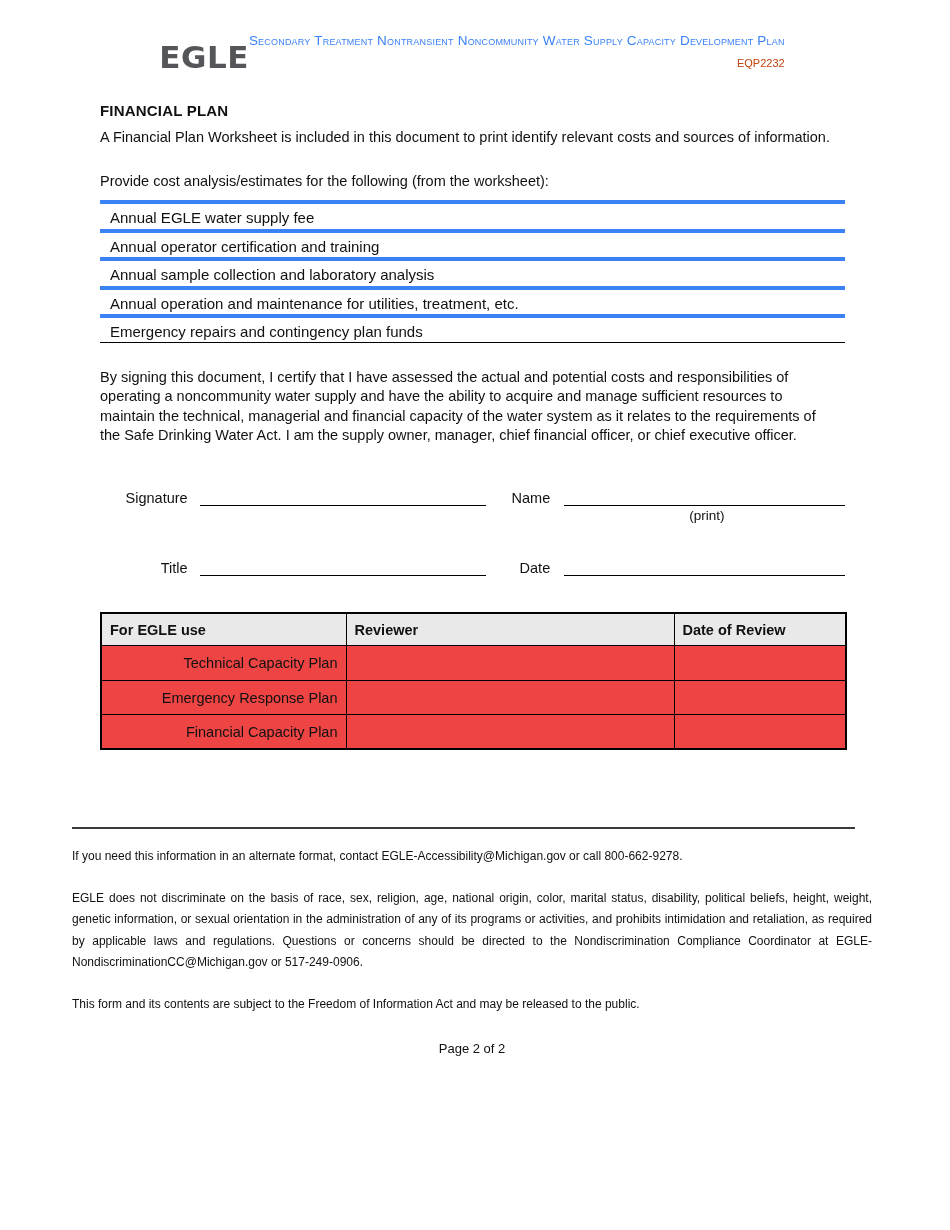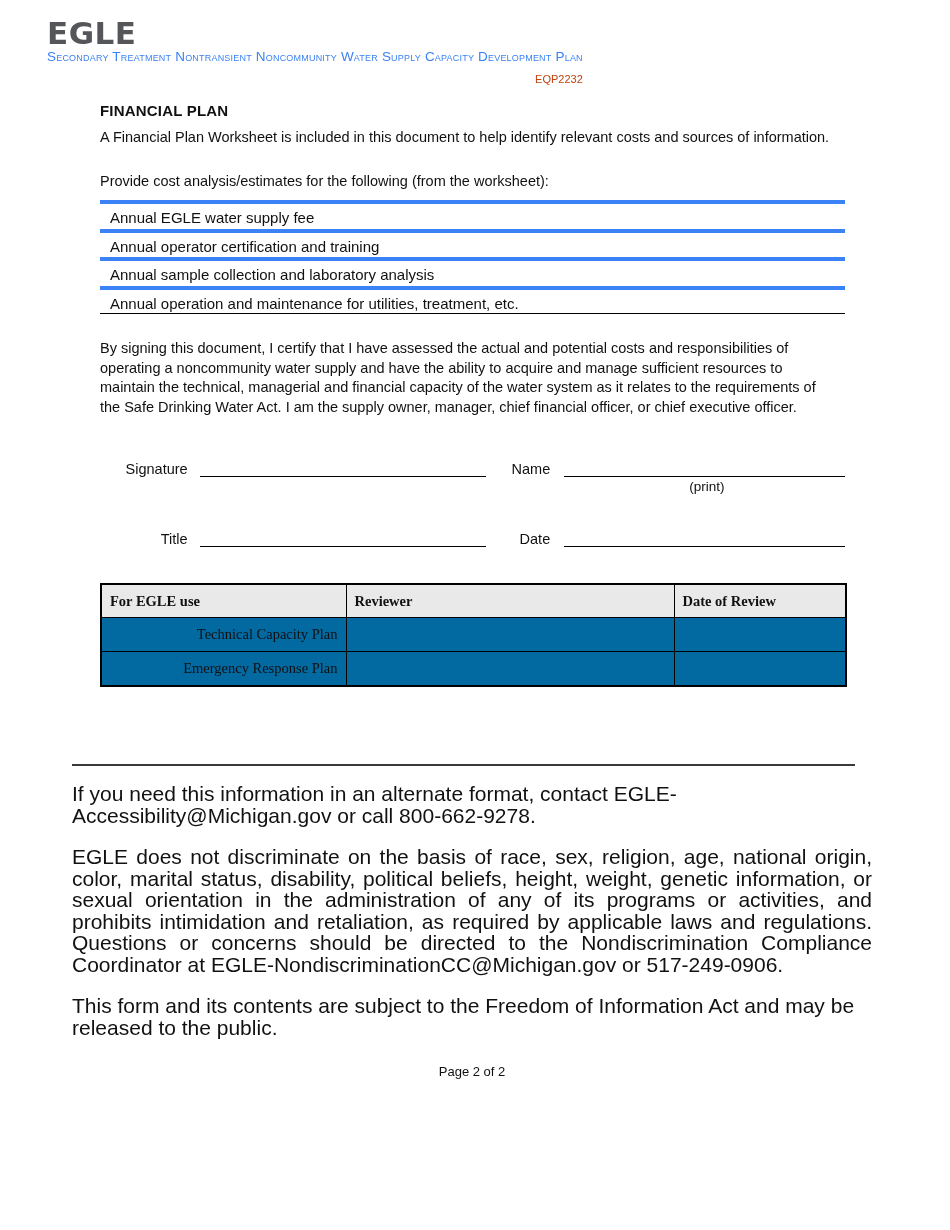--- a/index.html
+++ b/index.html
@@ -11,26 +11,25 @@
     font-family: "Liberation Sans", "DejaVu Sans", sans-serif;
     color: #111111;
     font-size: 14.5px;
     position: relative;
   }
   .page { padding-top: 33px; }
 
   
   .doc-header {
     display: flex;
-    justify-content: flex-end;
+    justify-content: center;
     align-items: flex-start;
     padding-left: 47px;
     padding-right: 53px;
     height: 52px;
-    flex-direction: column;
   }
   .logo {
     font-family: "DejaVu Sans", sans-serif;
     font-weight: bold;
     font-size: 31px;
     letter-spacing: 0.5px;
     color: #54565a;
     margin-top: 9px;
     line-height: 1;
   }
@@ -103,43 +102,43 @@
   }
 
   
   .review-table {
     margin-top: 36px;
     border-collapse: collapse;
     border: 2px solid #000;
     width: 745px;
     table-layout: fixed;
   }
-  .review-table th, .review-table td { border: 1px solid #000; font-size: 14.5px; font-family: Liberation Serif, serif; }
+  .review-table th, .review-table td { border: 1px solid #000; font-size: 14.5px; }
   .review-table th {
     background: #e9e9e9;
     font-weight: bold;
     text-align: left;
     padding: 7px 8px;
     height: 33px;
   }
-  .review-table td { background: #0369a1; height: 34.5px; padding: 4px 8px; }
+  .review-table td { background: #ef4444; height: 34.5px; padding: 4px 8px; }
   .review-table td.plan-label { text-align: right; }
   .col-plan { width: 245px; }
   .col-reviewer { width: 328px; }
   .col-date { width: 172px; }
 
   
   .legal-section { margin-left: 72px; width: 800px; }
   .divider {
     margin-top: 77px;
     width: 783px;
     border-top: 2px solid #3a3a3a;
     height: 0;
   }
-  .legal-para { font-size: 21px; line-height: 21.5px; margin-top: 17px; }
+  .legal-para { font-size: 12px; line-height: 21.5px; margin-top: 17px; }
   .legal-para.justified { text-align: justify; margin-top: 20px; }
   .legal-para.foia { margin-top: 20px; }
   .page-number {
     text-align: center;
     font-size: 13px;
     margin-top: 26px;
     padding-bottom: 20px;
   }
 </style>
 </head>
@@ -152,36 +151,39 @@
     <div class="header-right">
       <div class="doc-title">Secondary Treatment Nontransient Noncommunity Water Supply Capacity Development Plan</div>
       <div class="form-number">EQP2232</div>
     </div>
   </div>
 
   <div class="form-section">
 
     <div class="section-heading">FINANCIAL PLAN</div>
 
-    <div class="para">A Financial Plan Worksheet is included in this document to help identify relevant costs and sources of information.</div>
+    <div class="para">A Financial Plan Worksheet is included in this document to print identify relevant costs and sources of information.</div>
 
     <div class="para prompt">Provide cost analysis/estimates for the following (from the worksheet):</div>
 
     <div class="cost-list">
       <div class="cost-row">
         <span>Annual EGLE water supply fee</span>
       </div>
       <div class="cost-row">
         <span>Annual operator certification and training</span>
       </div>
       <div class="cost-row">
         <span>Annual sample collection and laboratory analysis</span>
       </div>
       <div class="cost-row">
         <span>Annual operation and maintenance for utilities, treatment, etc.</span>
+      </div>
+      <div class="cost-row">
+        <span>Emergency repairs and contingency plan funds</span>
       </div>
     </div>
 
     <div class="para certification">By signing this document, I certify that I have assessed the actual and potential costs and responsibilities of operating a noncommunity water supply and have the ability to acquire and manage sufficient resources to maintain the technical, managerial and financial capacity of the water system as it relates to the requirements of the Safe Drinking Water Act.  I am the supply owner, manager, chief financial officer, or chief executive officer.</div>
 
     <div class="sig-row">
       <span class="sig-label-a">Signature</span>
       <span class="sig-line-a"></span>
       <span class="sig-label-b">Name</span>
       <span class="sig-line-b"></span>
@@ -212,20 +214,25 @@
         <tr>
           <td class="plan-label">Technical Capacity Plan</td>
           <td></td>
           <td></td>
         </tr>
         <tr>
           <td class="plan-label">Emergency Response Plan</td>
           <td></td>
           <td></td>
         </tr>
+        <tr>
+          <td class="plan-label">Financial Capacity Plan</td>
+          <td></td>
+          <td></td>
+        </tr>
       </tbody>
     </table>
   </div>
 
   <div class="legal-section">
     <div class="divider"></div>
 
     <div class="legal-para">If you need this information in an alternate format, contact EGLE-Accessibility@Michigan.gov or call 800-662-9278.</div>
 
     <div class="legal-para justified">EGLE does not discriminate on the basis of race, sex, religion, age, national origin, color, marital status, disability, political beliefs, height, weight, genetic information, or sexual orientation in the administration of any of its programs or activities, and prohibits intimidation and retaliation, as required by applicable laws and regulations.  Questions or concerns should be directed to the Nondiscrimination Compliance Coordinator at EGLE-NondiscriminationCC@Michigan.gov or 517-249-0906.</div>

